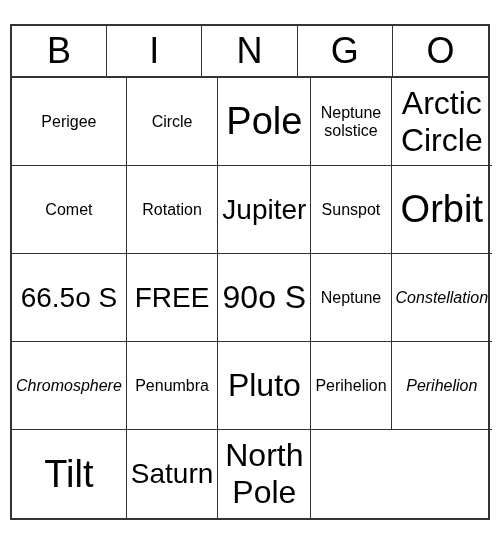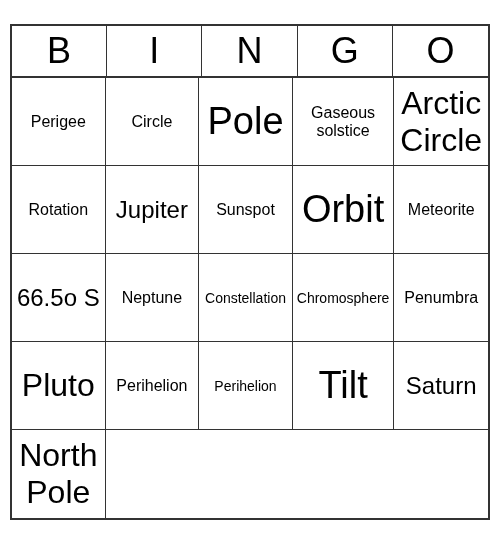--- a/index.html
+++ b/index.html
@@ -63,29 +63,30 @@
 
     .bingo-cell:nth-child(n+21) {
       border-bottom: none;
     }
 
     .bingo-cell span {
       display: block;
     }
 
     .size-small {
-      font-size: 14px;
+      font-size: 16px;
+      font-style: italic;
     }
 
     .size-medium {
       font-size: 16px;
     }
 
     .size-large {
-      font-size: 24px;
+      font-size: 28px;
       text-align: center;
     }
 
     .size-xlarge {
       font-size: 32px;
     }
 
     .size-xxlarge {
       font-size: 38px;
     }
@@ -105,42 +106,48 @@
   <div class="bingo-cell">
         <span class="size-medium">Perigee</span>
       </div>
       <div class="bingo-cell">
         <span class="size-medium">Circle</span>
       </div>
       <div class="bingo-cell">
         <span class="size-xxlarge">Pole</span>
       </div>
       <div class="bingo-cell">
-        <span class="size-medium">Gaseous solstice</span>
+        <span class="size-medium">Neptune solstice</span>
       </div>
       <div class="bingo-cell">
         <span class="size-xlarge">Arctic Circle</span>
+      </div>
+      <div class="bingo-cell">
+        <span class="size-medium">Comet</span>
       </div>
       <div class="bingo-cell">
         <span class="size-medium">Rotation</span>
       </div>
       <div class="bingo-cell">
         <span class="size-large">Jupiter</span>
       </div>
       <div class="bingo-cell">
         <span class="size-medium">Sunspot</span>
       </div>
       <div class="bingo-cell">
         <span class="size-xxlarge">Orbit</span>
       </div>
       <div class="bingo-cell">
-        <span class="size-medium">Meteorite</span>
+        <span class="size-large">66.5o S</span>
       </div>
       <div class="bingo-cell">
-        <span class="size-large">66.5o S</span>
+        <span class="size-large">FREE</span>
+      </div>
+      <div class="bingo-cell">
+        <span class="size-xlarge">90o S</span>
       </div>
       <div class="bingo-cell">
         <span class="size-medium">Neptune</span>
       </div>
       <div class="bingo-cell">
         <span class="size-small">Constellation</span>
       </div>
       <div class="bingo-cell">
         <span class="size-small">Chromosphere</span>
       </div>

